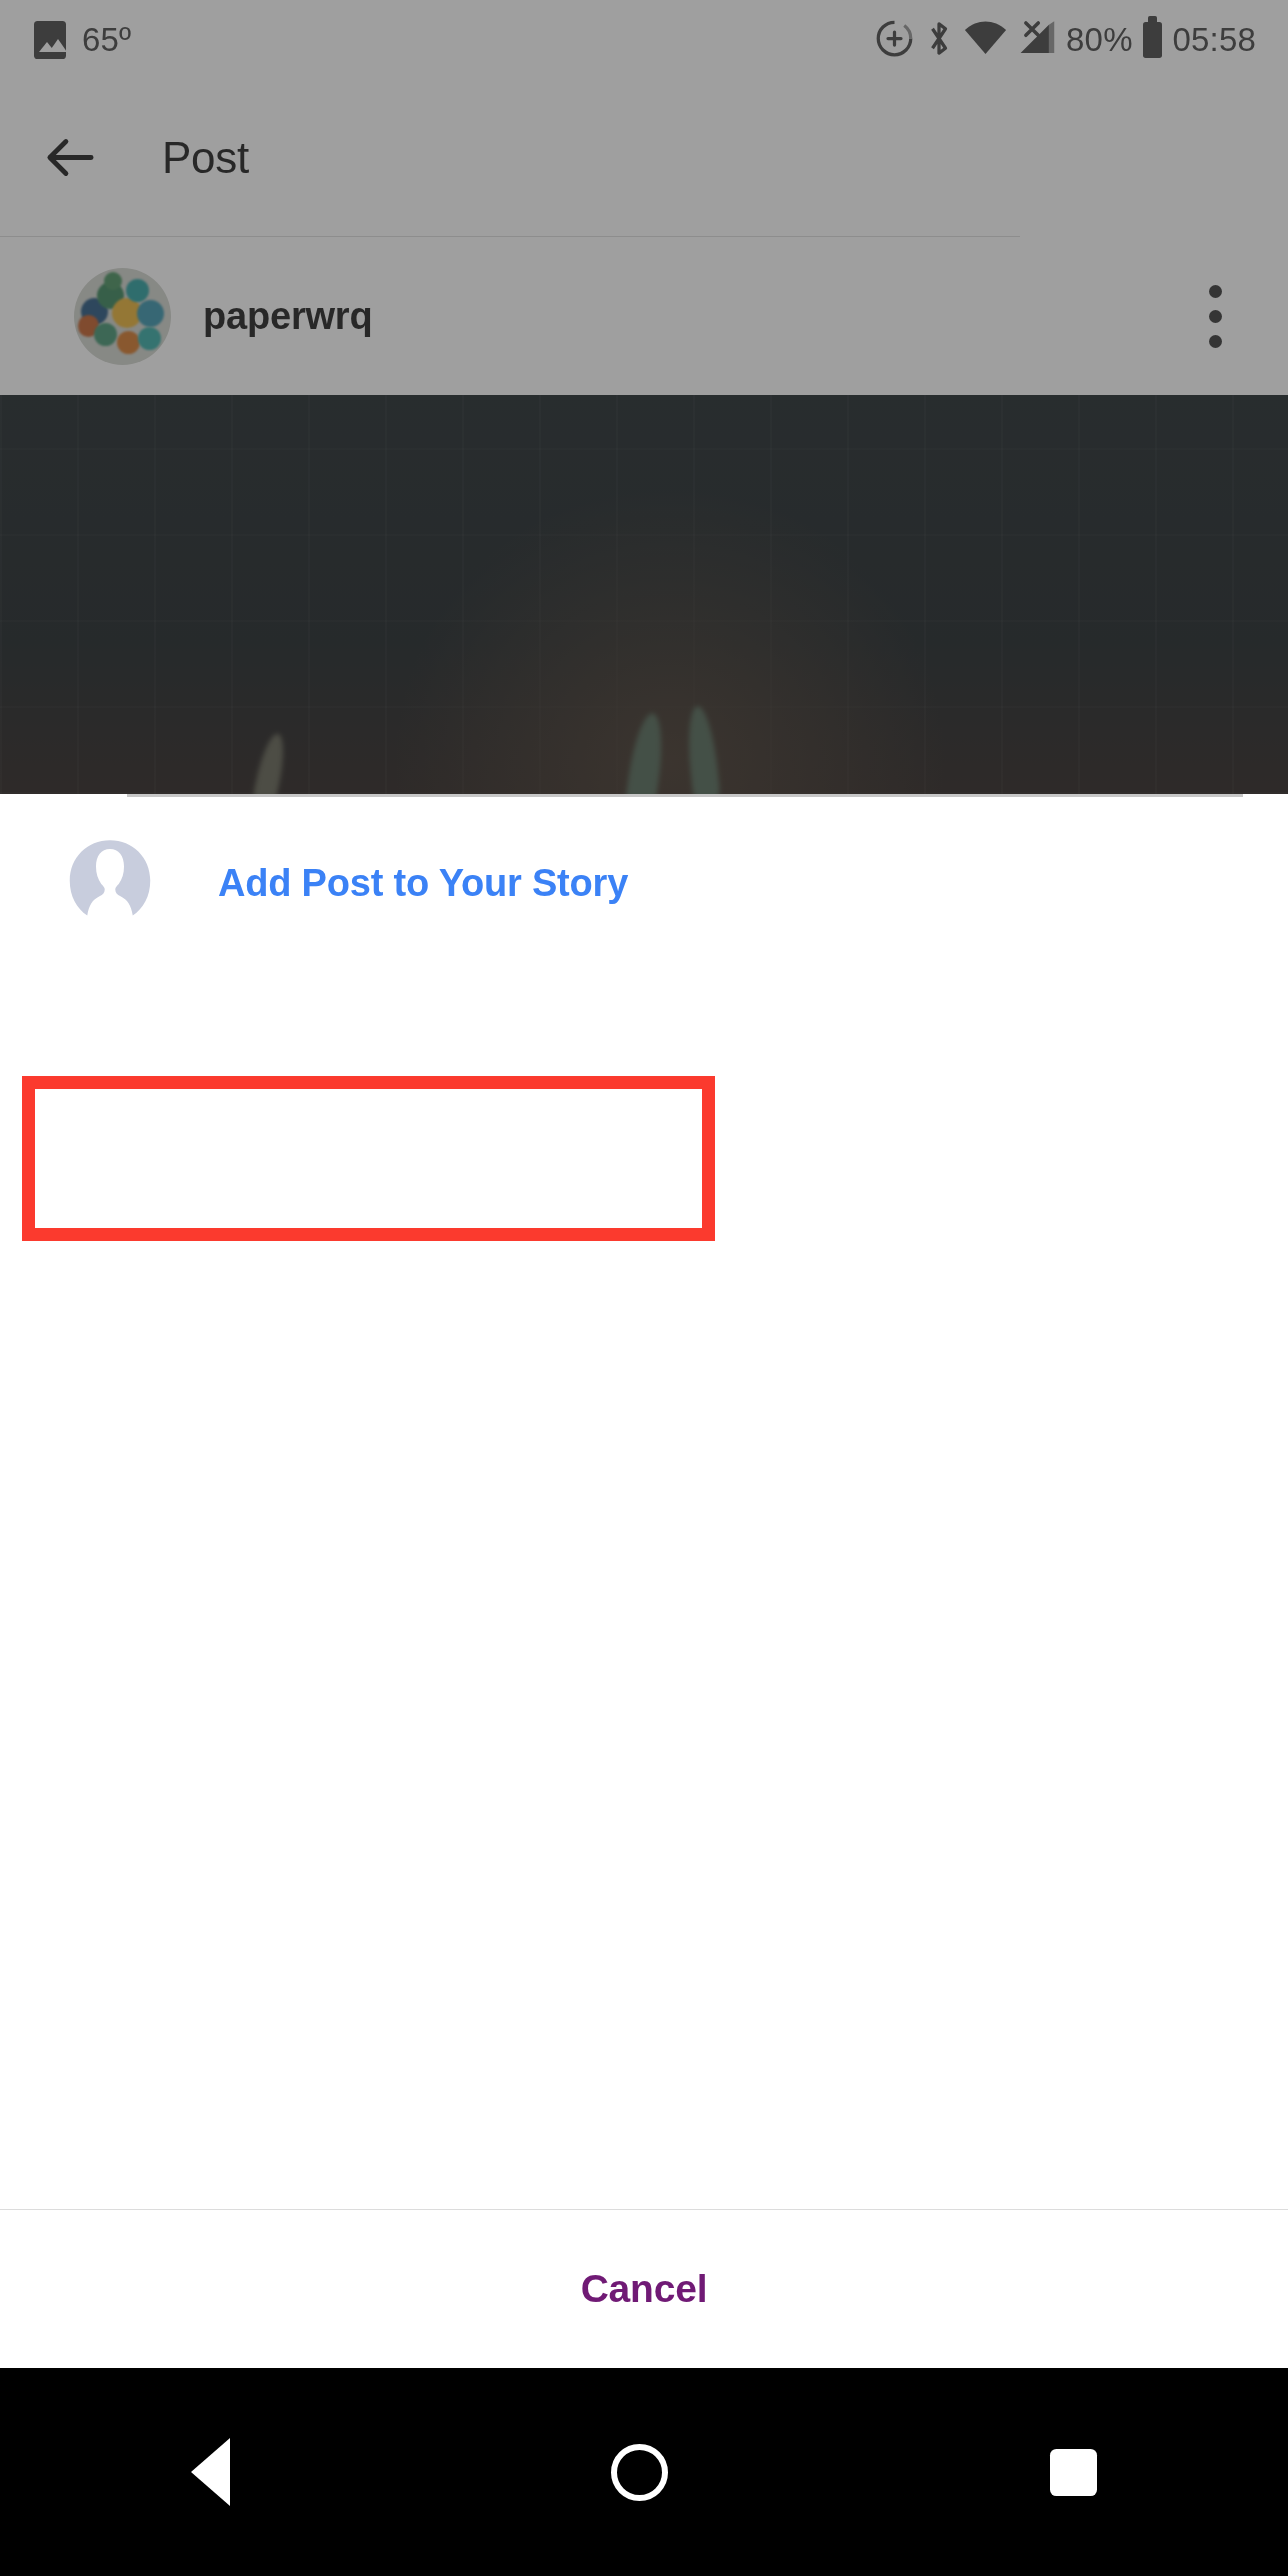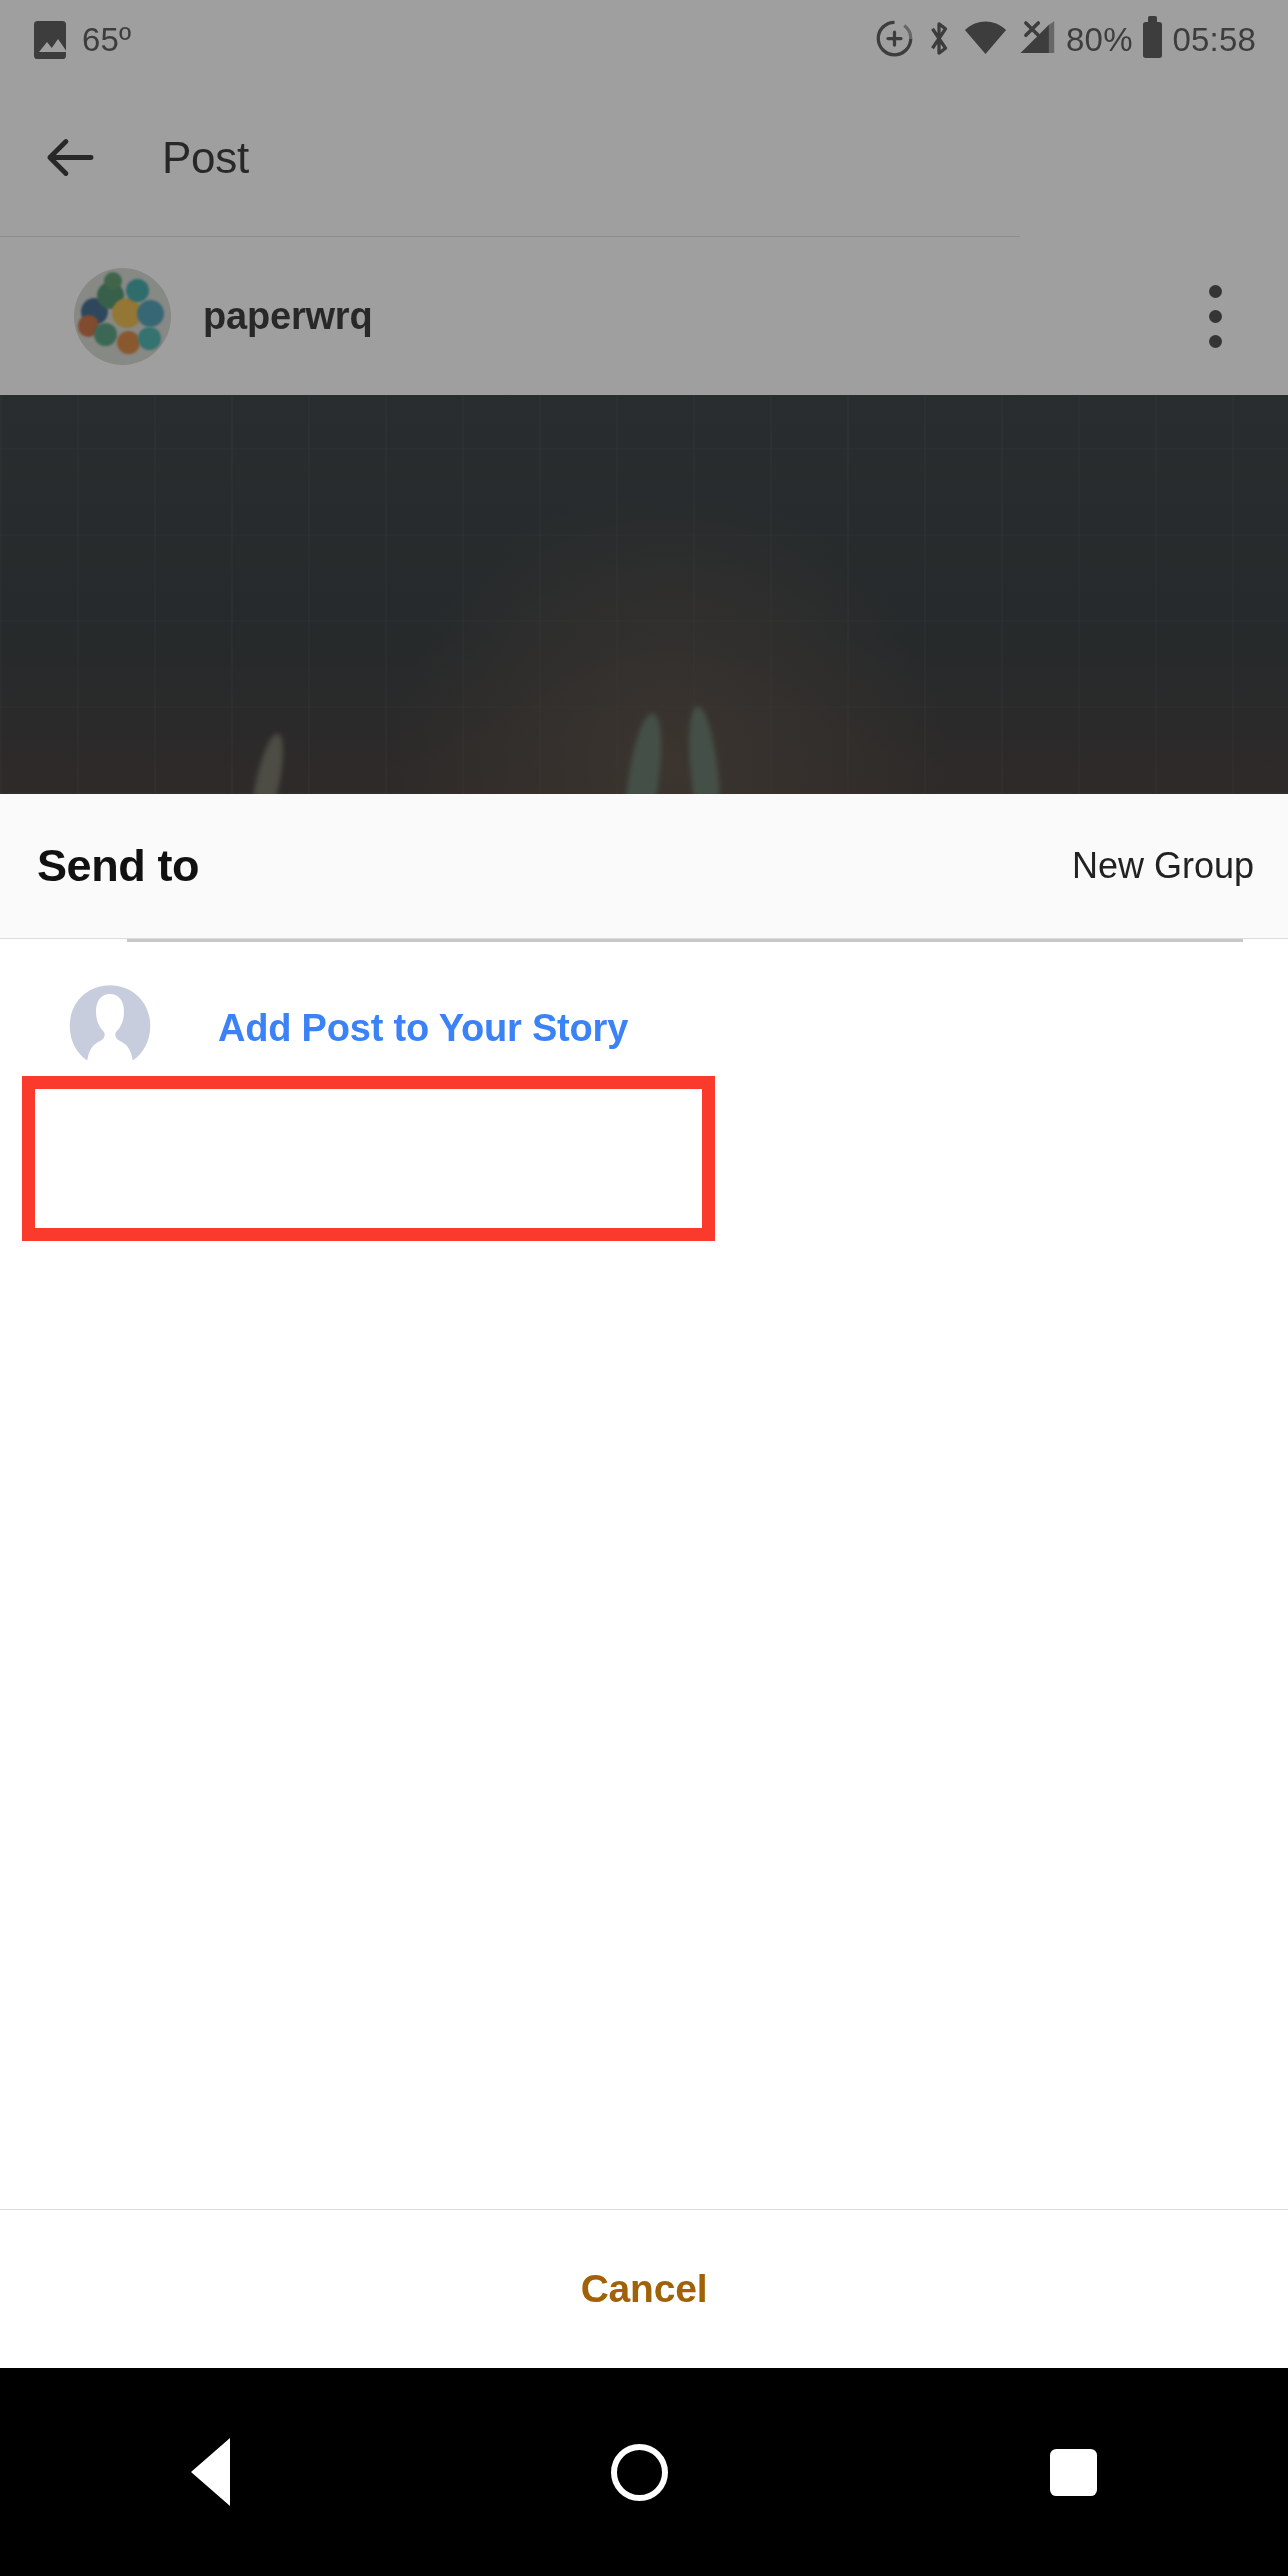--- a/index.html
+++ b/index.html
@@ -115,21 +115,21 @@
   .highlight-box {
     position:absolute; left:22.4px; top:282px; width:693px; height:165px;
     border:13.4px solid #fb3a2e; pointer-events:none; z-index:6;
   }
 
   .cancel-area {
     position:absolute; left:0; bottom:0; width:1288px; height:159px;
     border-top:0.9px solid #dcdcdc; display:flex; align-items:center; justify-content:center;
     background:#fff;
   }
-  .cancel-label { font-size:39px; font-weight:bold; color:#a16207; letter-spacing:-0.2px; }
+  .cancel-label { font-size:39px; font-weight:bold; color:#701a75; letter-spacing:-0.2px; }
 
   
   #navbar {
     position:absolute; left:0; top:2368px; width:1288px; height:208px; background:#000;
     display:flex; align-items:center; justify-content:space-around;
   }
   .nav-back { width:0;height:0;border-top:34px solid transparent;border-bottom:34px solid transparent;border-right:39px solid #fff; }
   .nav-home { width:57px;height:57px;border:6.3px solid #fff;border-radius:50%; }
   .nav-recents { width:47px;height:47px;background:#fff;border-radius:6.3px; }
 </style>
@@ -210,24 +210,20 @@
       <i class="leaf" style="left:631px;top:318px;width:30px;height:98px;transform:rotate(8deg);"></i>
       <i class="leaf" style="left:689px;top:311px;width:27px;height:98px;transform:rotate(-6deg);"></i>
       <i class="leaf" style="left:259px;top:338px;width:23px;height:72px;transform:rotate(12deg);background:#5a5a4a;"></i>
     </div>
 
     <div class="scrim"></div>
   </div>
 
   <div id="sheet">
 
-    <div class="sheet-header">
-      <span class="sheet-title">Send to</span>
-      <span class="new-group">New Group</span>
-    </div>
 
 
     <div class="story-row">
       <span class="row-divider"></span>
       <span class="def-avatar">
         <svg width="112" height="112" viewBox="0 0 64 64">
           <path d="M32 7c-13 0-23 10-23 23 0 9 4 16 10 20 1-6 3-9 7-11 2-1 3-2 3-4 0-1-1-2-2-3-2-3-3-6-3-10 0-6 3-10 8-10s8 4 8 10c0 4-1 7-3 10-1 1-2 2-2 3 0 2 1 3 3 4 4 2 6 5 7 11 6-4 10-11 10-20 0-13-10-23-23-23z" fill="#c8cddd"></path>
         </svg>
       </span>
       <span class="story-label" style="color:#3b82f6;">Add Post to Your Story</span>

